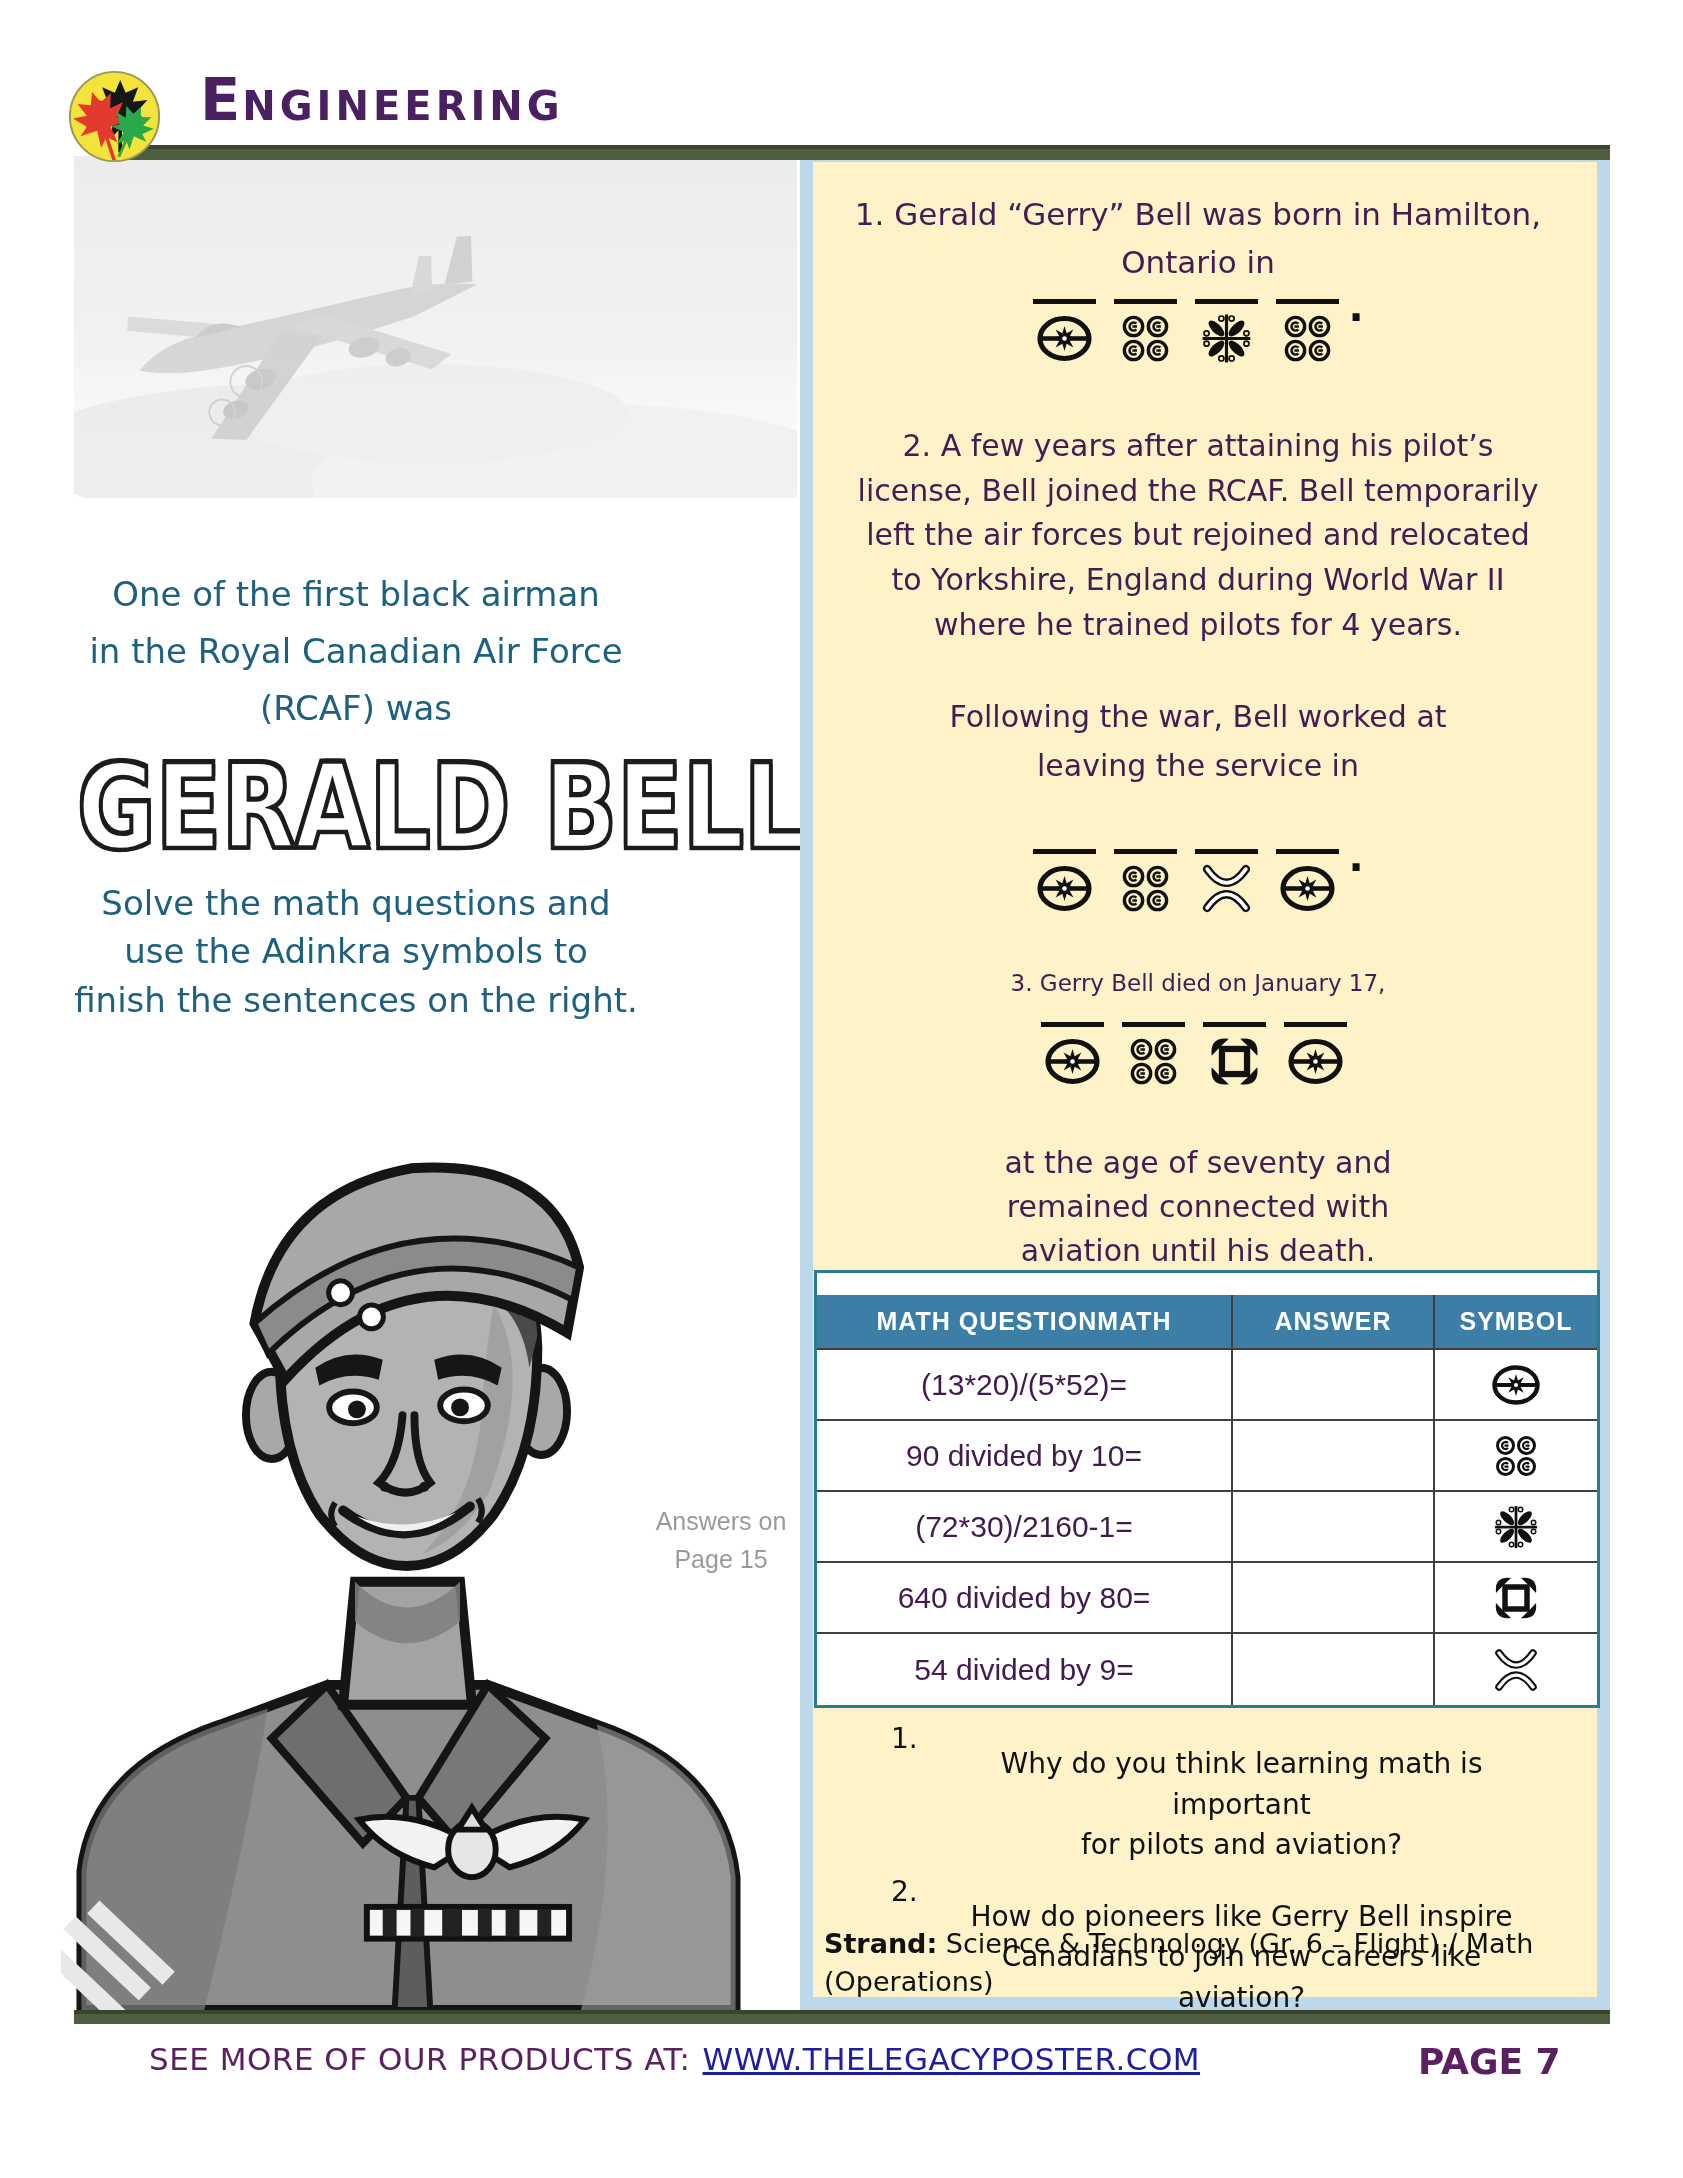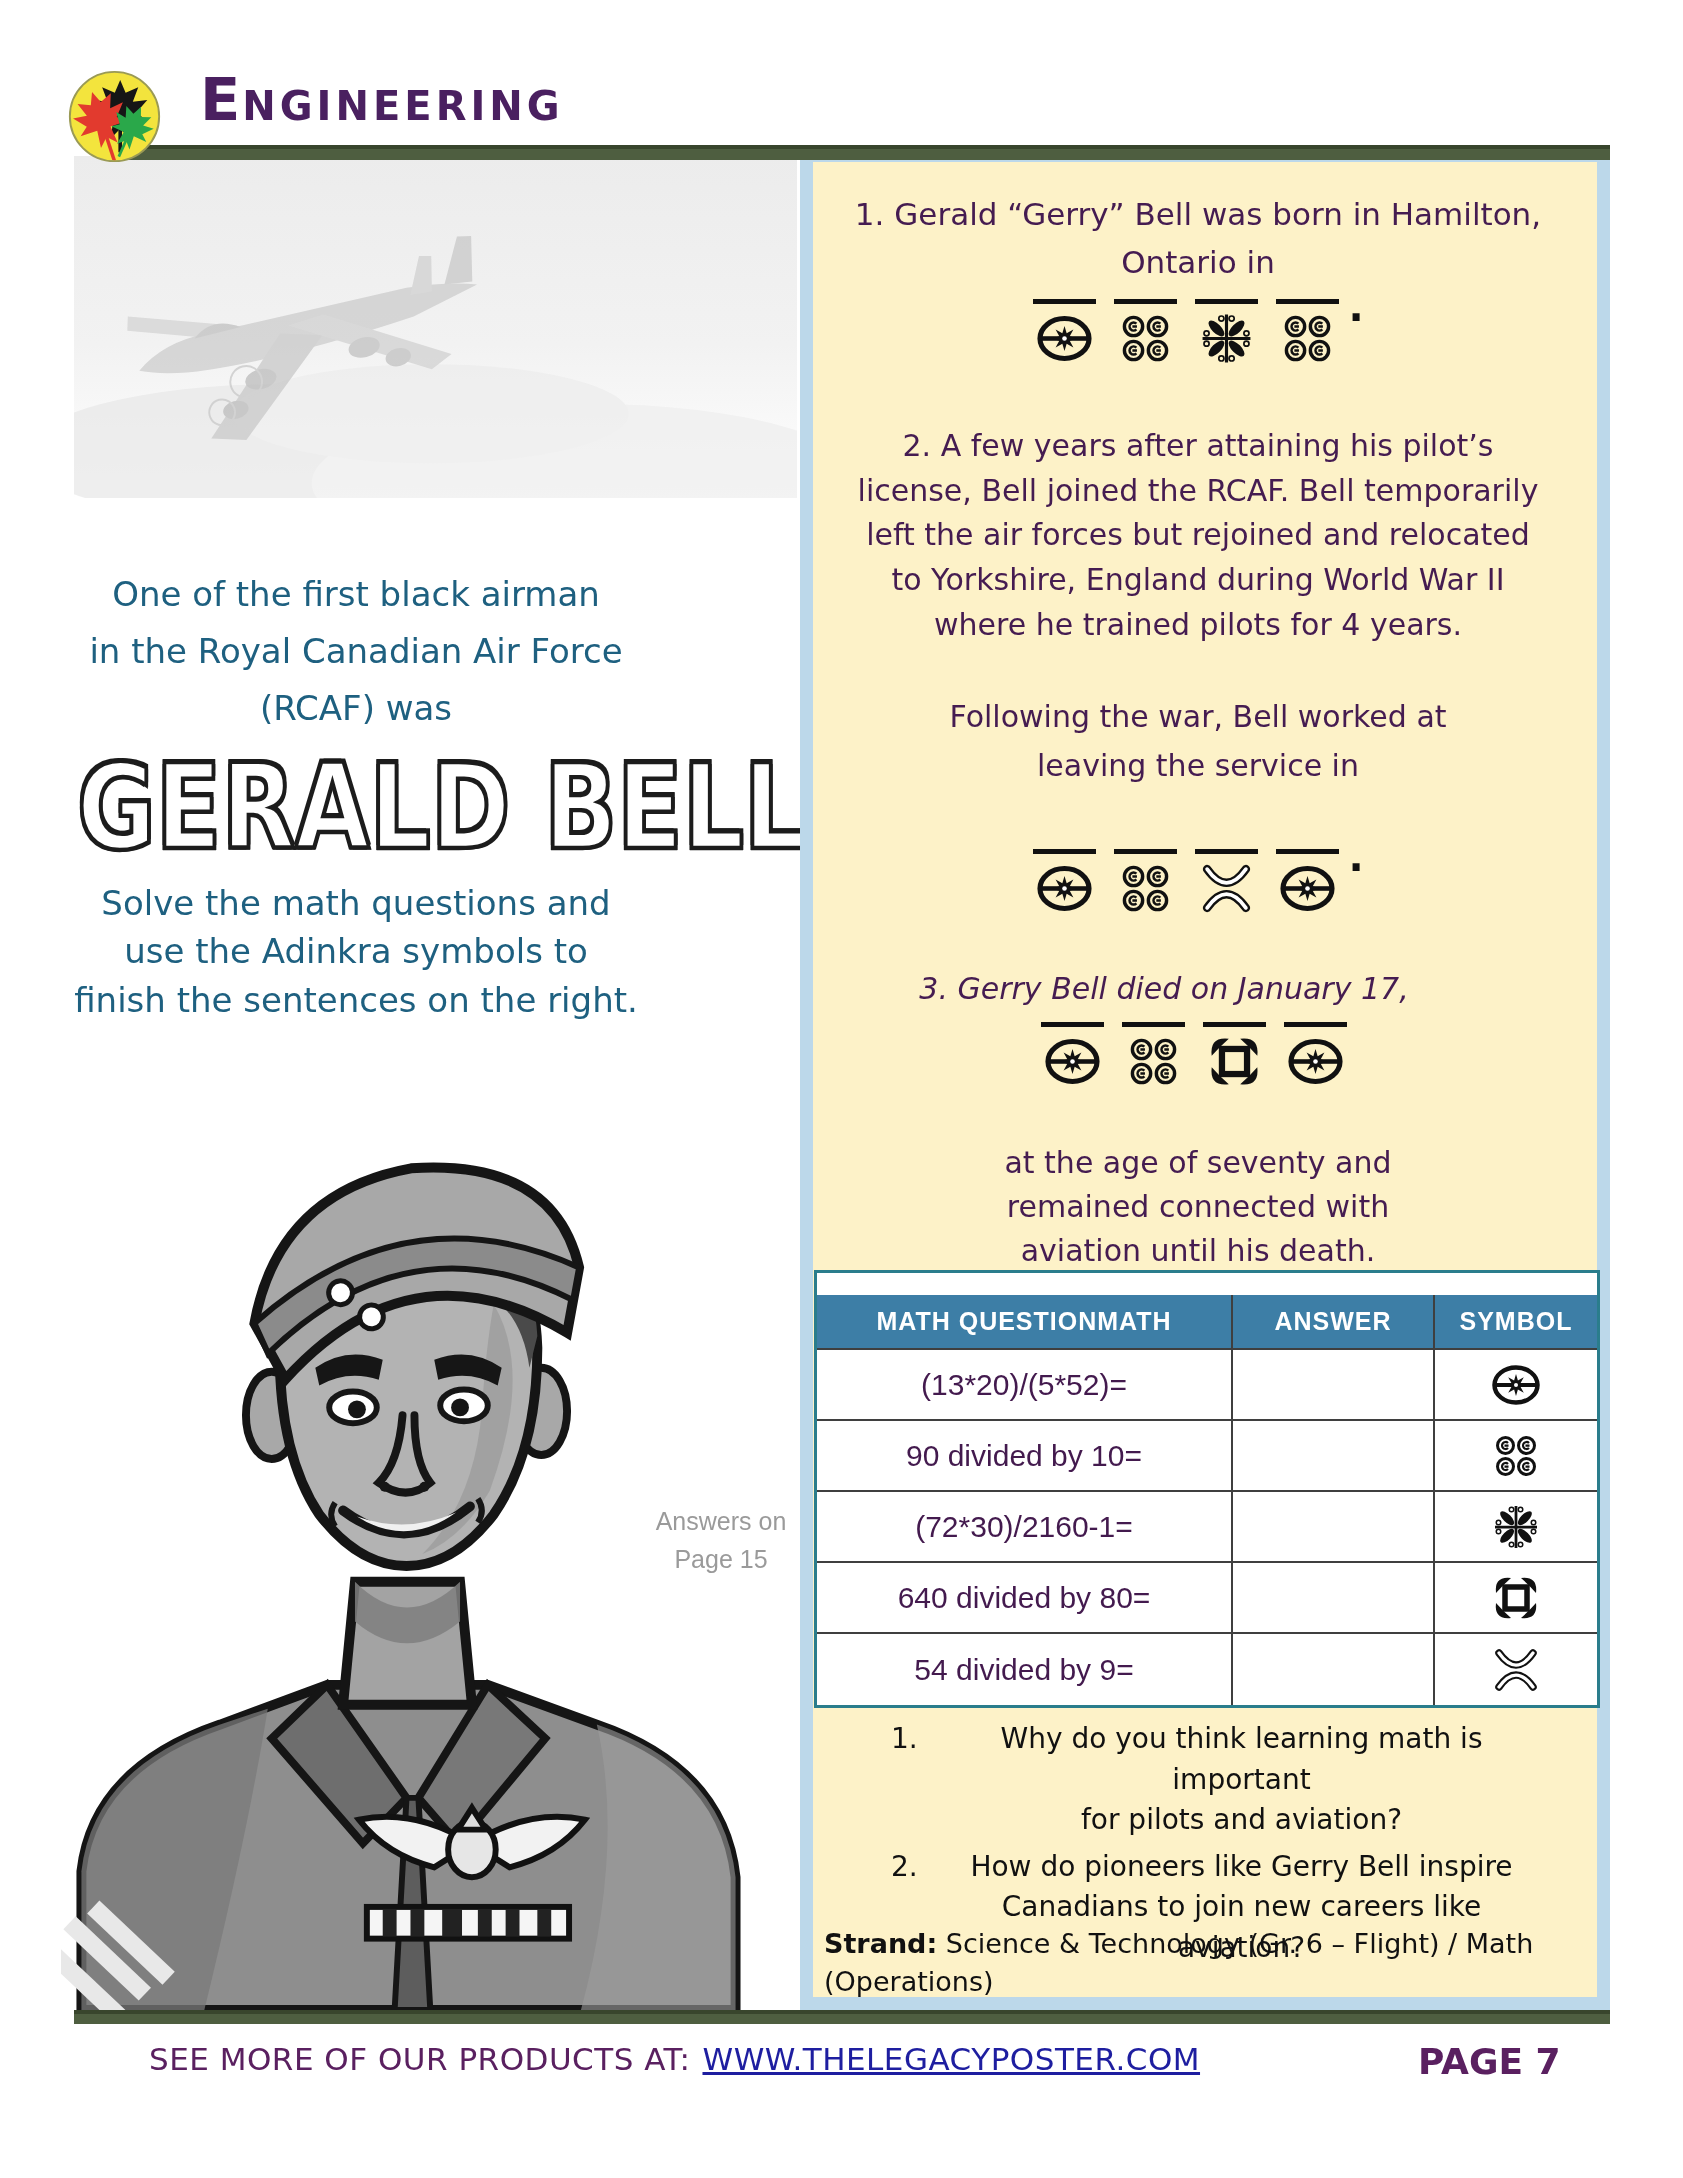--- a/index.html
+++ b/index.html
@@ -32,21 +32,21 @@
   .answers-note{position:absolute;left:622px;top:1503px;width:198px;text-align:center;
          color:#9a9a9a;font-size:25px;line-height:1.5;font-family:"Liberation Sans",sans-serif;z-index:3;}
 
   
   .panel{position:absolute;left:800px;top:149px;width:810px;height:1861px;box-sizing:border-box;
          background:#fdf2c8;border:13px solid #bcd8ea;z-index:2;}
   .p-text{position:absolute;color:#451c51;text-align:center;z-index:3;}
   .p-item1{left:822px;top:190px;width:752px;font-size:31px;line-height:1.55;}
   .p-item2{left:812px;top:424px;width:772px;font-size:30px;line-height:1.49;}
   .p-item3{left:822px;top:693px;width:752px;font-size:30px;line-height:1.62;}
-  .p-item4{left:788px;top:966px;width:752px;font-size:30px;line-height:1.5;font-style:italic;}
+  .p-item4{left:822px;top:966px;width:752px;font-size:23px;line-height:1.5;}
   .p-item5{left:822px;top:1141px;width:752px;font-size:30px;line-height:1.46;}
 
   .seq{position:absolute;left:822px;width:752px;display:flex;justify-content:center;
        align-items:flex-start;gap:16px;z-index:3;}
   .seq1{top:299px;} .seq2{top:849px;} .seq3{top:1022px;}
   .slot{width:65px;display:flex;flex-direction:column;align-items:center;}
   .blank{width:63px;height:0;border-top:5px solid #111;margin-bottom:6px;}
   .sym{width:57px;height:57px;}
   .adinkra{width:100%;height:100%;}
   .seq-period{font-size:40px;font-weight:bold;color:#111;line-height:1;margin-top:-12px;margin-left:-8px;}
@@ -63,21 +63,21 @@
          font-weight:bold;font-size:25px;letter-spacing:1px;margin-top:22px;}
   .dcell{height:71px;}
   .qcell{color:#431a4e;font-family:"Liberation Sans",sans-serif;font-size:30px;}
   .tsym{width:50px;height:50px;}
 
   
   .questions{position:absolute;left:891px;top:1719px;width:644px;color:#111;z-index:3;}
   .q-label{font-size:30px;font-weight:bold;letter-spacing:1px;margin-bottom:12px;}
   .q-item{display:flex;font-size:28px;line-height:1.45;margin-bottom:6px;}
   .q-num{width:57px;flex:none;}
-  .q-lines{flex:1;text-align:center;}
+  .q-lines{flex:1;text-align:center;margin-top:25px;}
   .strand{position:absolute;left:824px;top:1925px;width:772px;color:#111;font-size:27px;
           line-height:1.42;text-align:left;z-index:3;}
   .strand b{font-weight:bold;}
 
   
   .rule-bottom{position:absolute;left:74px;top:2010px;width:1536px;height:10px;
                background:#4e5e40;border-top:4px solid #38452c;z-index:6;}
   .footer-line{position:absolute;left:149px;top:2041px;font-size:31px;z-index:7;white-space:nowrap;}
   .footer-prefix{color:#5a2060;letter-spacing:0.5px;}
   .footer-link{color:#1e1ea0;text-decoration:underline;margin-left:12px;letter-spacing:0.5px;cursor:pointer;}

